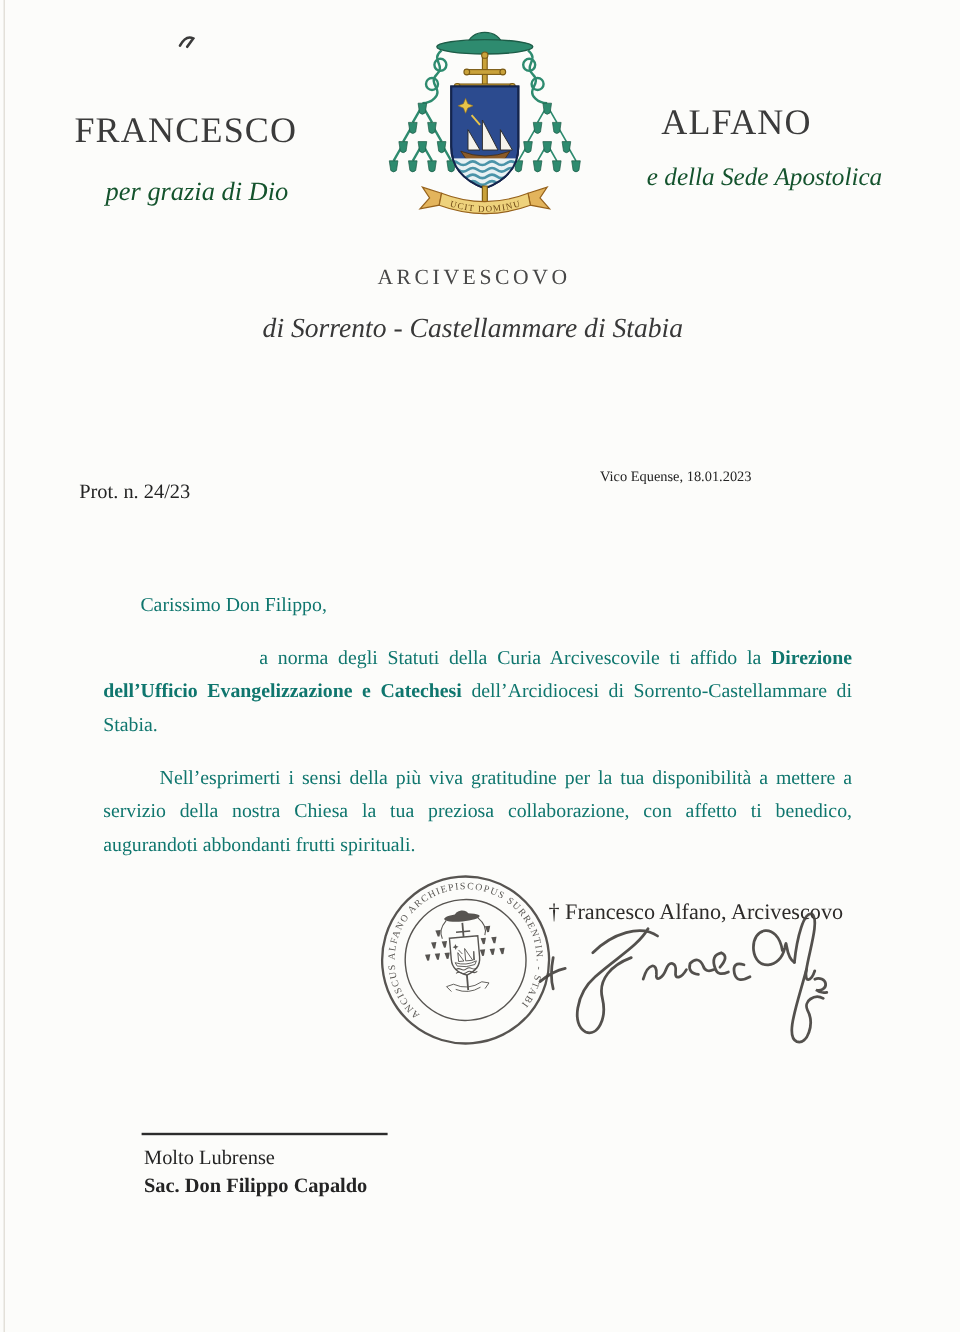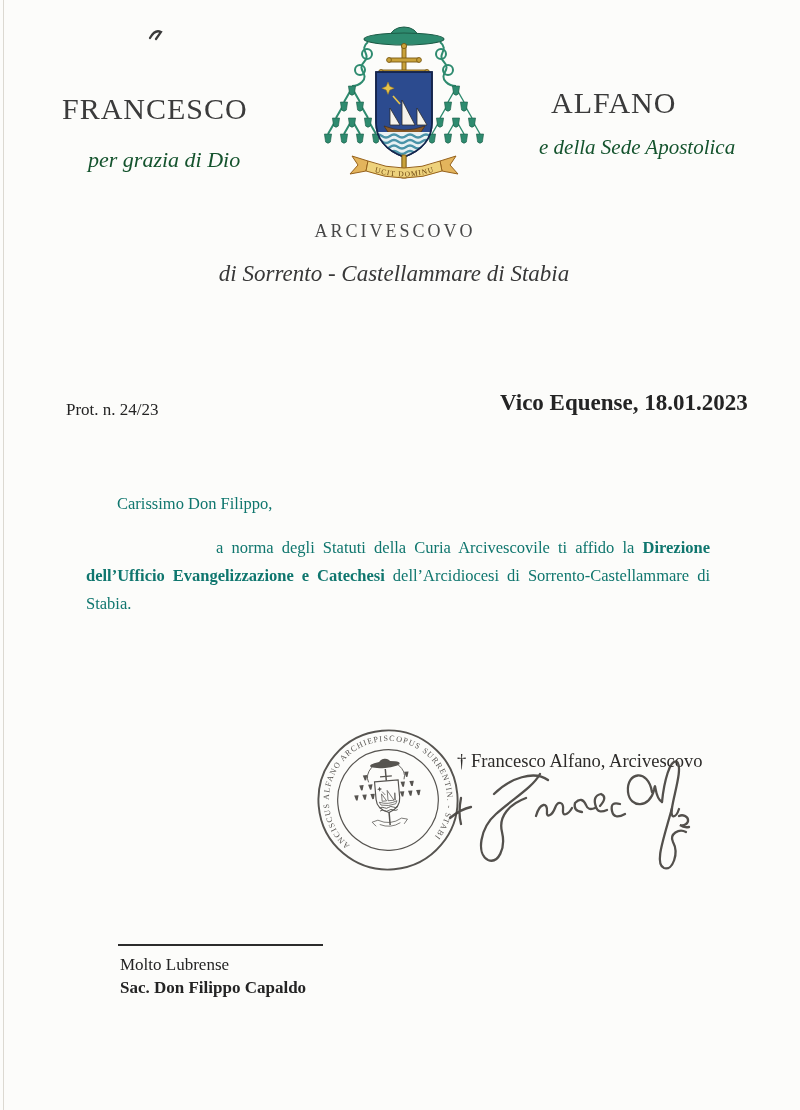--- a/index.html
+++ b/index.html
@@ -19,21 +19,21 @@
   #sub-left{left:88px; top:147px; font-size:22px;}
   #sub-right{left:518px; top:135px; font-size:21px;margin-left:21px;}
   #coat-of-arms{left:322px; top:24px; width:164px; height:170px;}
   #title-line{left:0; width:800px; top:221px; text-align:center;
     font-size:18px; letter-spacing:3px; color:#474747; transform:translateX(-5px);}
   #diocese-line{left:0; width:800px; top:261px; text-align:center;
     font-style:italic; font-size:23px; color:#383838; transform:translateX(-6px);}
 
   
   #protocol{left:66px; top:400px; font-size:17px; color:#242424;}
-  #place-date{left:500px; top:390px; font-size:23px; color:#242424;font-weight:bold;}
+  #place-date{left:500px; top:390px; font-size:12px; color:#242424;}
 
   
   #body{left:70px; top:490px; width:656px; font-size:16.5px; line-height:28px;
     color:#0f766e; text-align:justify;}
   #salutation{text-indent:47px;}
   .para{margin:16px; text-align:justify;}
   .para.p0{text-indent:130px;}
   .para.p1{text-indent:47px;}
   .bold{font-weight:bold;}
 
@@ -160,20 +160,21 @@
   <div class="abs" id="title-line">ARCIVESCOVO</div>
   <div class="abs" id="diocese-line">di Sorrento - Castellammare di Stabia</div>
 
   <div class="abs" id="protocol">Prot. n. 24/23</div>
   <div class="abs" id="place-date">Vico Equense, 18.01.2023</div>
 
   <div class="abs" id="body">
     <div id="salutation">Carissimo Don Filippo,</div>
     <div>
         <p class="para p0"><span>a norma degli Statuti della Curia Arcivescovile ti affido la </span><span class="bold">Direzione dell’Ufficio Evangelizzazione e Catechesi</span><span> dell’Arcidiocesi di Sorrento-Castellammare di Stabia.</span></p>
+        <p class="para p1"><span>Nell’esprimerti i sensi della più viva gratitudine per la tua disponibilità a mettere a servizio della nostra Chiesa la tua preziosa collaborazione, con affetto ti benedico, augurandoti abbondanti frutti spirituali.</span></p>
       </div>
   </div>
 
   <svg id="seal" class="abs" viewBox="0 0 200 200">
     <defs>
       <path id="sealArc" d="M 43.4 156.6 A 80 80 0 1 1 156.6 156.6"></path>
       <path id="tasselSeal" d="M-3,0 h6 l-2,7 h-2 z"></path>
     </defs>
     <g transform="rotate(-5 100 100)" opacity="0.85">
       <circle cx="100" cy="100" r="94" fill="none" stroke="#3a3733" stroke-width="2.6"></circle>

